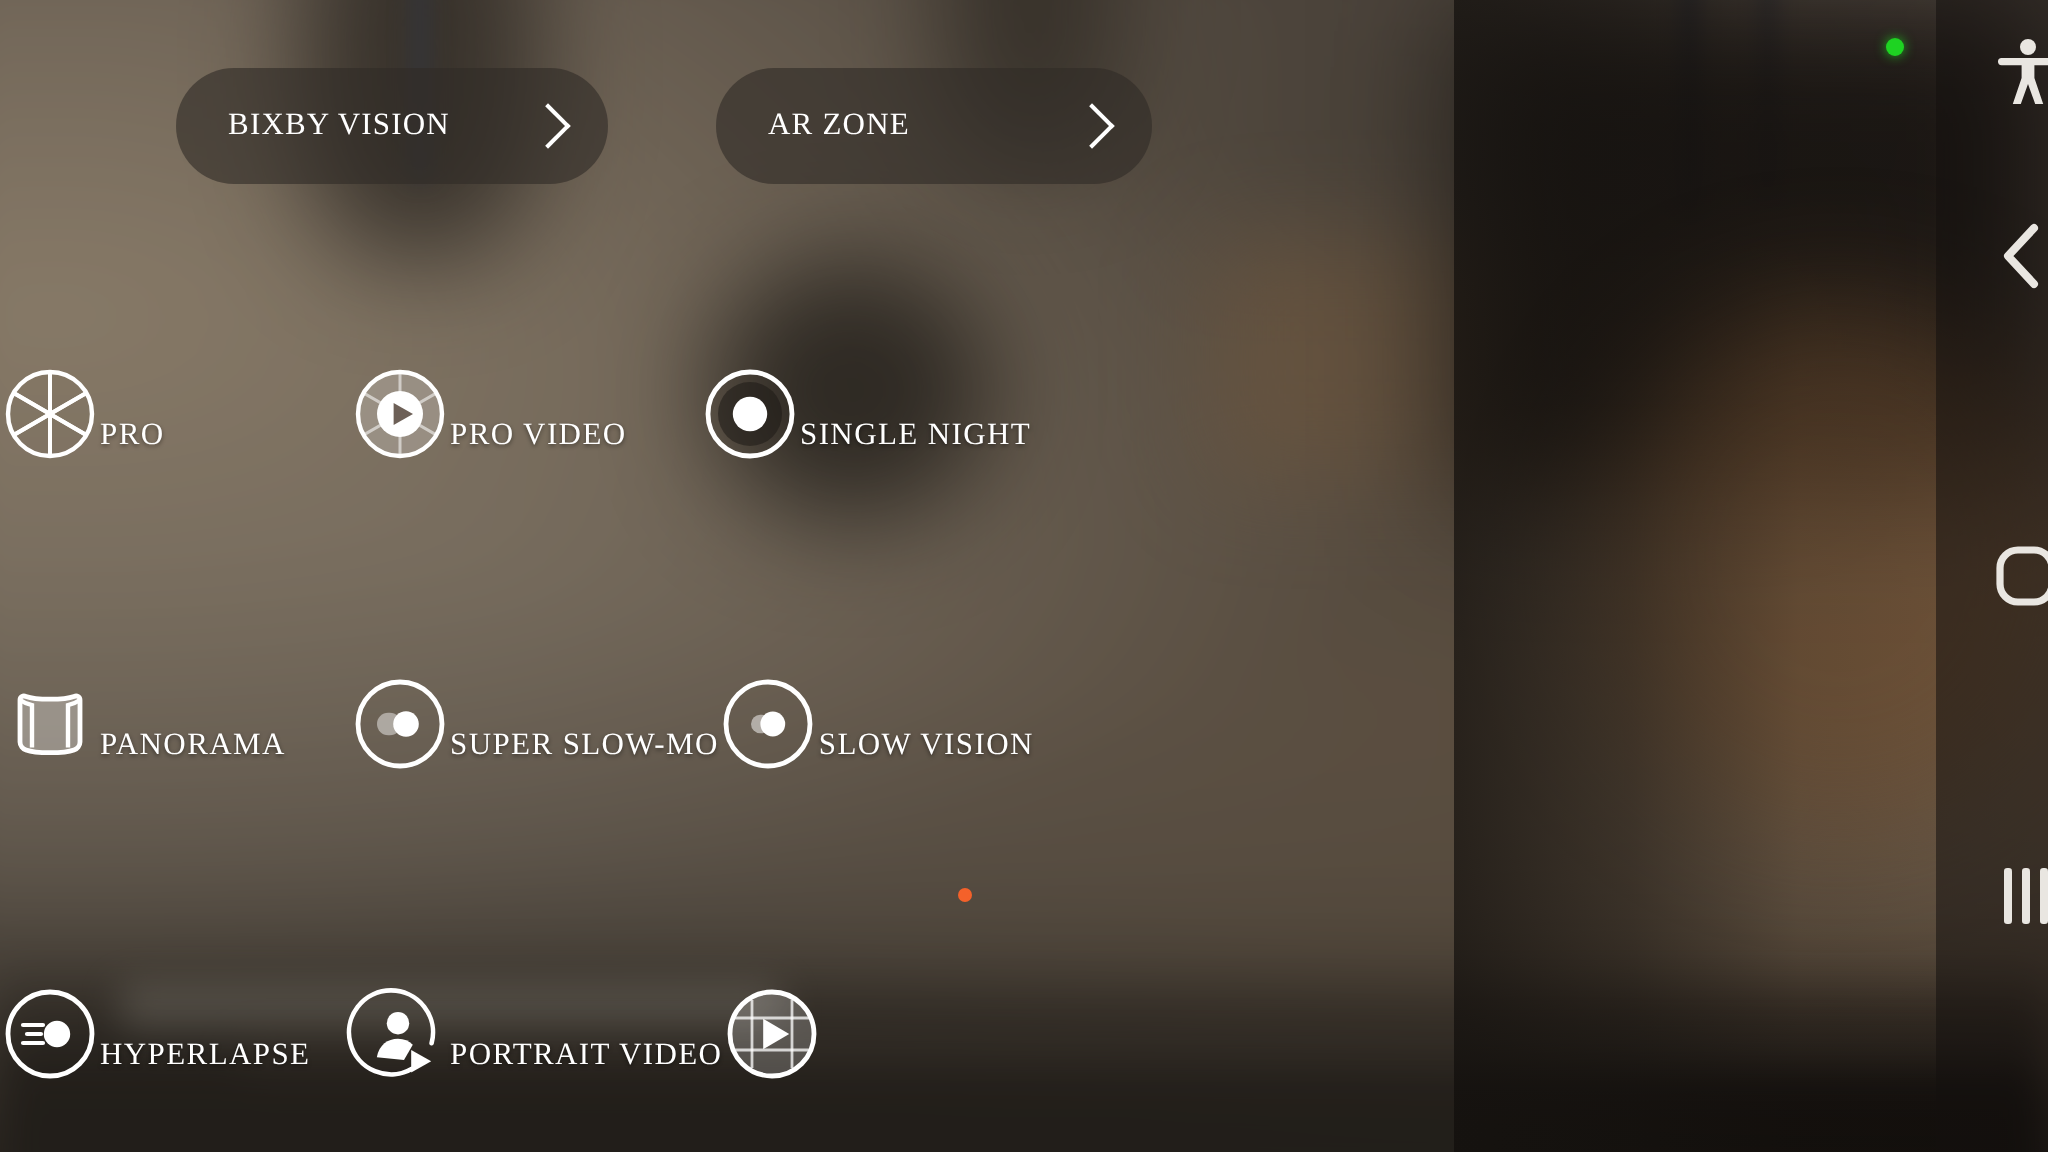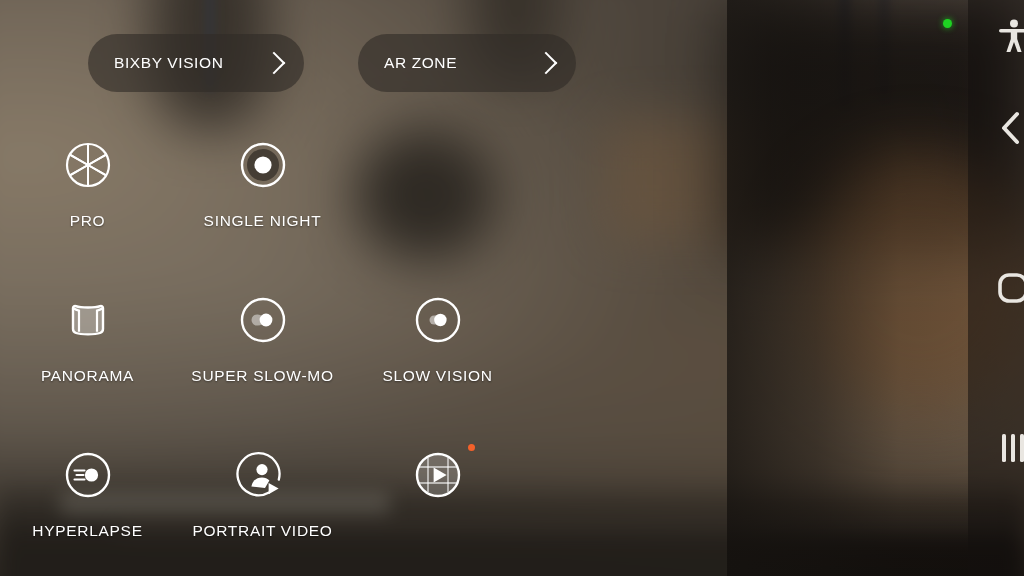--- a/index.html
+++ b/index.html
@@ -4,21 +4,21 @@
 <title>Camera More Modes</title>
 <style>
   html,body{margin:0;padding:0;}
   body{
     width:1024px;height:576px;overflow:hidden;
     font-family:"Liberation Sans", sans-serif;
     background:#2a241f;
     position:relative;
   }
   #root{
-    position:absolute;inset:0;width:1024px;height:576px;overflow:hidden;
+    position:absolute;inset:0;width:1024px;height:576px;overflow:hidden;font-family:Liberation Serif, serif;
   }
 
   
   .bg{position:absolute;inset:0;overflow:hidden;}
   .bg-base{
     position:absolute;inset:-40px;
     background:
       radial-gradient(120% 90% at 6% 30%, #b9a68c 0%, rgba(185,166,140,0) 55%),
       radial-gradient(90% 70% at 62% 18%, #4a4138 0%, rgba(74,65,56,0) 60%),
       radial-gradient(100% 80% at 88% 55%, #6b5640 0%, rgba(107,86,64,0) 62%),
@@ -63,21 +63,21 @@
   }
   #shortcut-bixby{left:88px;top:34px;width:216px;}
   #shortcut-arzone{left:358px;top:34px;width:218px;}
   .shortcut .label{font-size:15.5px;color:#fff;white-space:nowrap;}
   .chev{width:14px;height:14px;border-right:2.6px solid #fff;border-top:2.6px solid #fff;transform:rotate(45deg);margin-left:10px;}
 
   
   .modes{position:absolute;left:0;top:118px;width:727px;}
   .mode-row{display:flex;height:155px;}
   .mode{
-    flex:0 0 175px;display:flex;flex-direction:column;align-items:center;
+    flex:0 0 175px;display:flex;flex-direction:row;align-items:center;
     padding-top:22px;box-sizing:border-box;
     position:relative;
   }
   .mode .icon{width:50px;height:50px;position:relative;display:block;}
   .mode .cap{
     margin-top:22px;color:#fff;font-size:15.5px;letter-spacing:.7px;white-space:nowrap;
     text-shadow:0 1px 2px rgba(0,0,0,.45);
   }
   .badge-dot{
     position:absolute;width:7px;height:7px;border-radius:50%;
@@ -144,20 +144,35 @@
               <path d="M42.7 35.2 L25 25 L25 45.4"></path>
               <path d="M25 45.4 L25 25 L7.3 35.2"></path>
               <path d="M7.3 35.2 L25 25 L7.3 14.8"></path>
               <path d="M7.3 14.8 L25 25 L25 4.6"></path>
             </g>
           </svg>
         </span>
         <span class="cap">PRO</span>
       </div>
 
+      <div class="mode">
+        <span class="icon">
+          <svg width="50" height="50" viewBox="0 0 50 50">
+            <circle cx="25" cy="25" r="21" fill="rgba(255,255,255,.22)" stroke="#fff" stroke-width="2.2"></circle>
+            <g fill="none" stroke="rgba(255,255,255,.55)" stroke-width="1.5">
+              <path d="M25 4.6 L25 25 L42.7 14.8"></path>
+              <path d="M42.7 35.2 L25 25 L25 45.4"></path>
+              <path d="M7.3 35.2 L25 25 L7.3 14.8"></path>
+            </g>
+            <circle cx="25" cy="25" r="11.5" fill="#fff"></circle>
+            <path d="M21.8 19.5 L31.5 25 L21.8 30.5 Z" fill="#6d6057"></path>
+          </svg>
+        </span>
+        <span class="cap">PRO VIDEO</span>
+      </div>
 
       <div class="mode">
         <span class="icon">
           <svg width="50" height="50" viewBox="0 0 50 50">
             <circle cx="25" cy="25" r="21" fill="none" stroke="#fff" stroke-width="2.4"></circle>
             <circle cx="25" cy="25" r="16" fill="rgba(30,25,22,.55)"></circle>
             <circle cx="25" cy="25" r="8.6" fill="#fff"></circle>
           </svg>
         </span>
         <span class="cap">SINGLE NIGHT</span>

